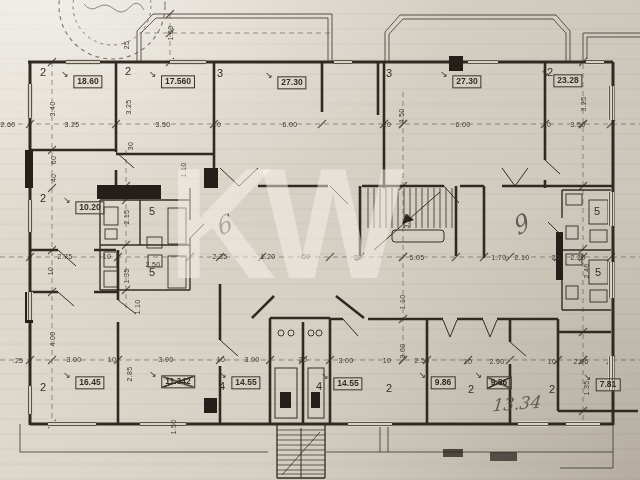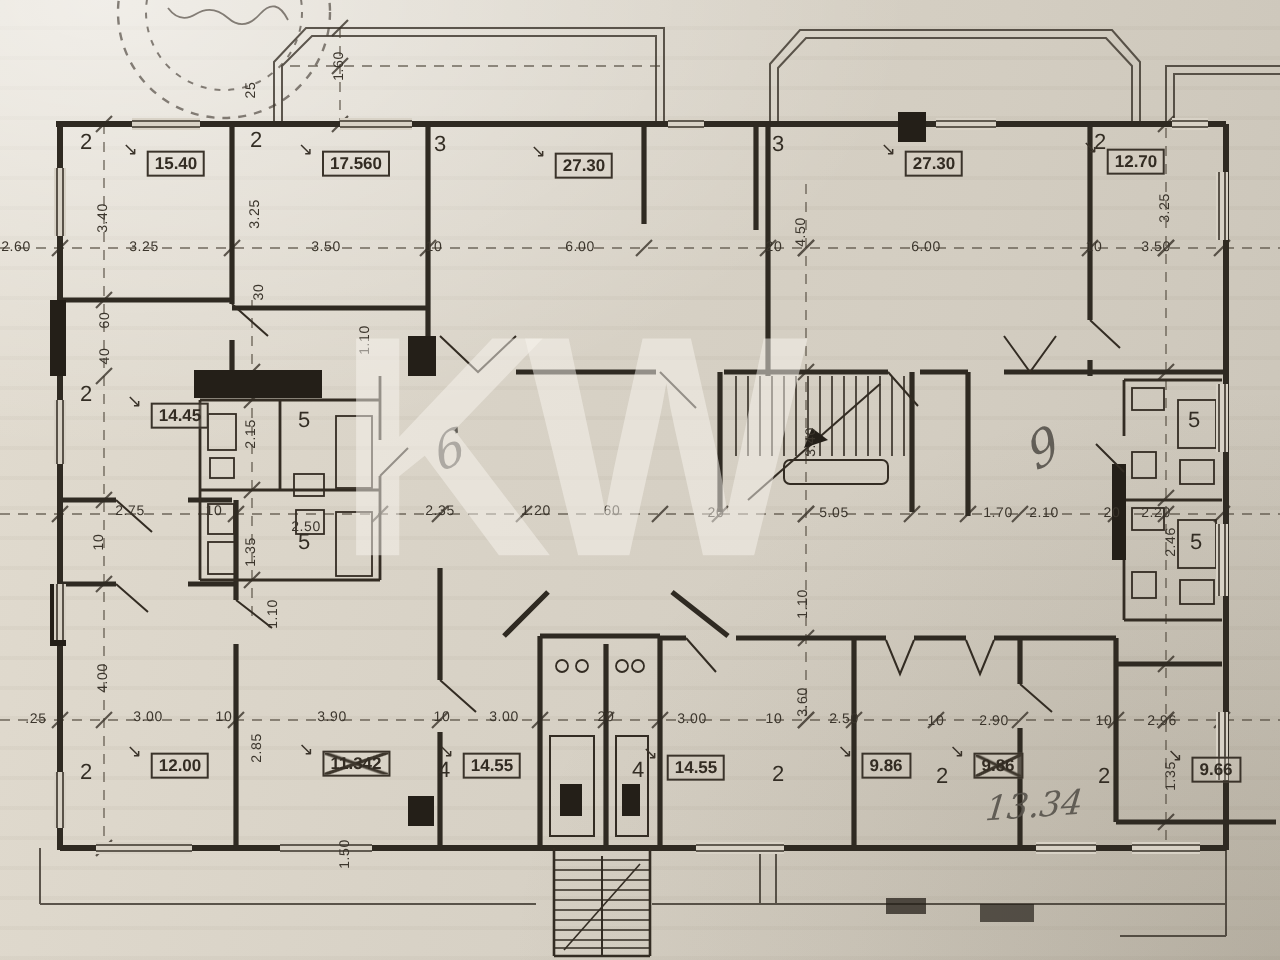--- a/index.html
+++ b/index.html
@@ -272,33 +272,33 @@
           <line x1="612.5" y1="262" x2="612.5" y2="298"></line>
           <line x1="609.5" y1="356" x2="609.5" y2="390"></line>
           <line x1="612.5" y1="356" x2="612.5" y2="390"></line>
         </g>
     </g>
   </svg>
 
   <div class="watermark">KW</div>
 
   <div id="labels">
-      <div class="abox" style="left: 88px; top: 82px;"><span class="mk">↘</span><span>15.40</span></div>
+      <div class="abox" style="left: 88px; top: 82px;"><span class="mk">↘</span><span>18.60</span></div>
       <div class="abox" style="left: 178px; top: 82px;"><span class="mk">↘</span><span>17.560</span></div>
       <div class="abox" style="left: 292px; top: 83px;"><span class="mk">↘</span><span>27.30</span></div>
       <div class="abox" style="left: 467px; top: 82px;"><span class="mk">↘</span><span>27.30</span></div>
-      <div class="abox" style="left: 568px; top: 81px;"><span class="mk">↘</span><span>12.70</span></div>
-      <div class="abox" style="left: 90px; top: 208px;"><span class="mk">↘</span><span>14.45</span></div>
-      <div class="abox" style="left: 90px; top: 383px;"><span class="mk">↘</span><span>12.00</span></div>
+      <div class="abox" style="left: 568px; top: 81px;"><span class="mk">↘</span><span>23.28</span></div>
+      <div class="abox" style="left: 90px; top: 208px;"><span class="mk">↘</span><span>10.20</span></div>
+      <div class="abox" style="left: 90px; top: 383px;"><span class="mk">↘</span><span>16.45</span></div>
       <div class="abox crossed" style="left: 178px; top: 382px;"><span class="mk">↘</span><span>11.342</span></div>
       <div class="abox" style="left: 246px; top: 383px;"><span class="mk">↘</span><span>14.55</span></div>
       <div class="abox" style="left: 348px; top: 384px;"><span class="mk">↘</span><span>14.55</span></div>
       <div class="abox" style="left: 443px; top: 383px;"><span class="mk">↘</span><span>9.86</span></div>
       <div class="abox crossed" style="left: 499px; top: 383px;"><span class="mk">↘</span><span>9.86</span></div>
-      <div class="abox" style="left: 608px; top: 385px;"><span class="mk">↘</span><span>9.66</span></div>
+      <div class="abox" style="left: 608px; top: 385px;"><span class="mk">↘</span><span>7.81</span></div>
       <div class="rnum" style="left: 43px; top: 72px;">2</div>
       <div class="rnum" style="left: 128px; top: 71px;">2</div>
       <div class="rnum" style="left: 220px; top: 73px;">3</div>
       <div class="rnum" style="left: 389px; top: 73px;">3</div>
       <div class="rnum" style="left: 550px; top: 72px;">2</div>
       <div class="rnum" style="left: 43px; top: 198px;">2</div>
       <div class="rnum" style="left: 152px; top: 211px;">5</div>
       <div class="rnum" style="left: 152px; top: 272px;">5</div>
       <div class="rnum" style="left: 597px; top: 211px;">5</div>
       <div class="rnum" style="left: 598px; top: 272px;">5</div>

